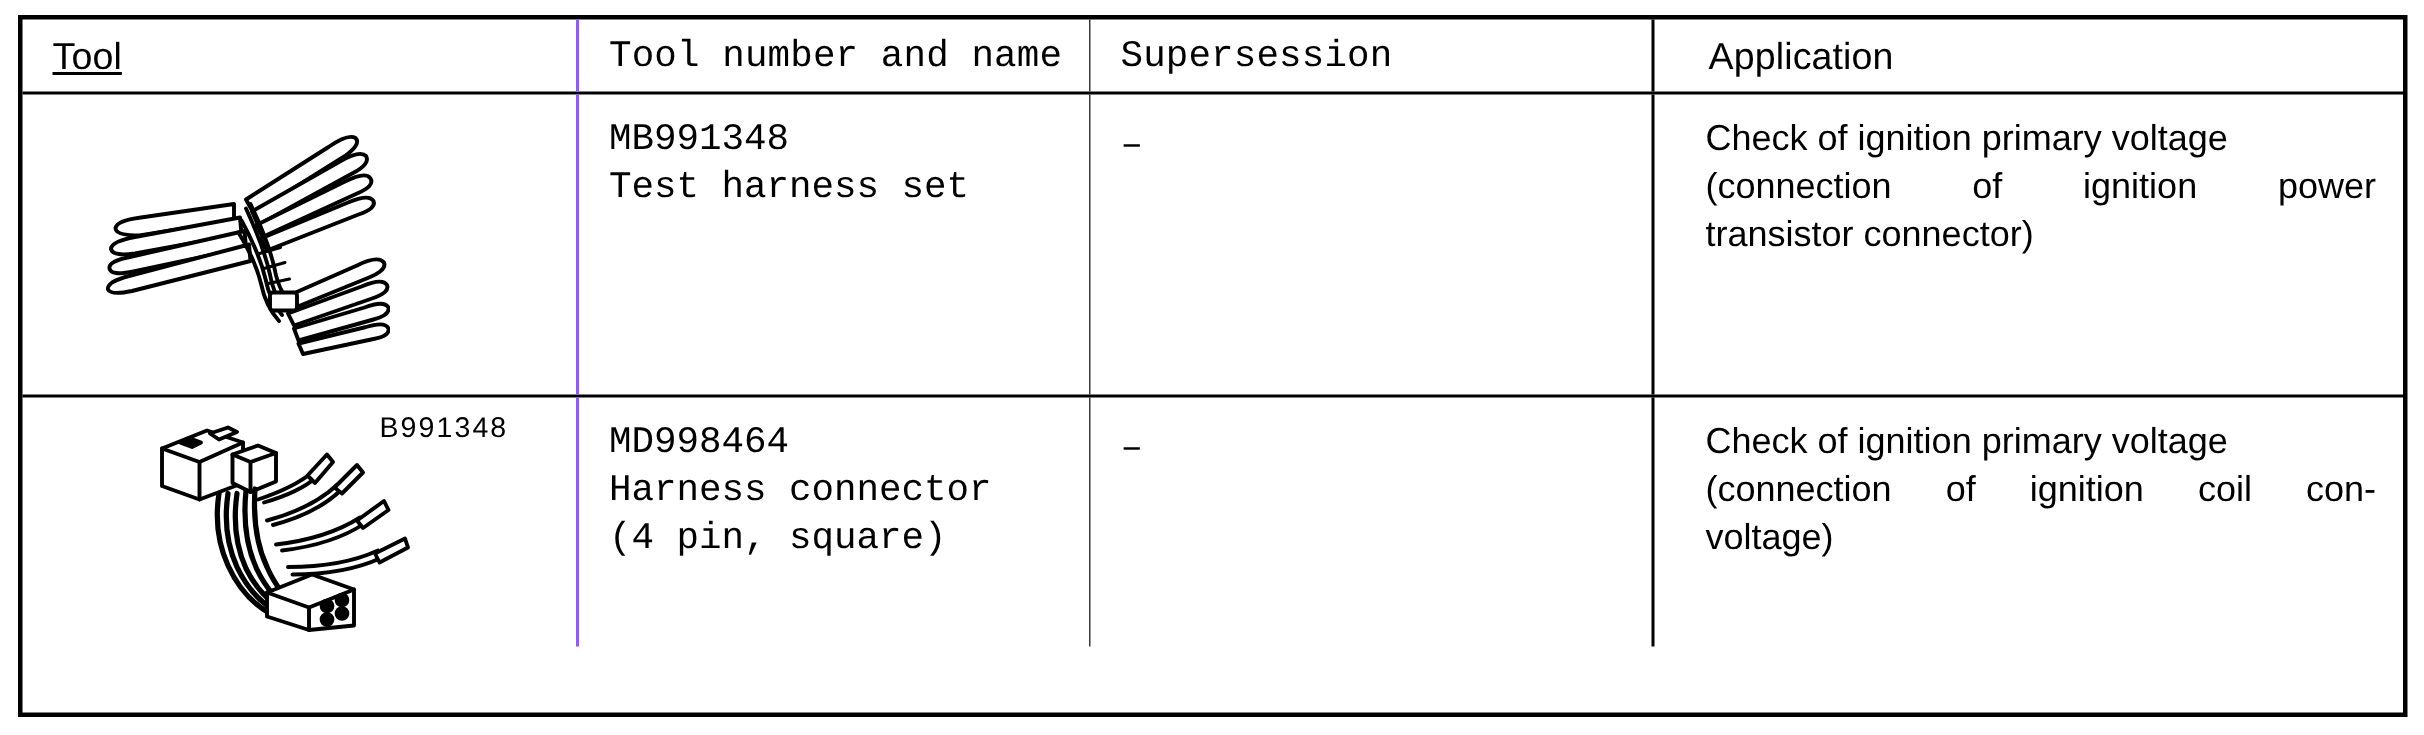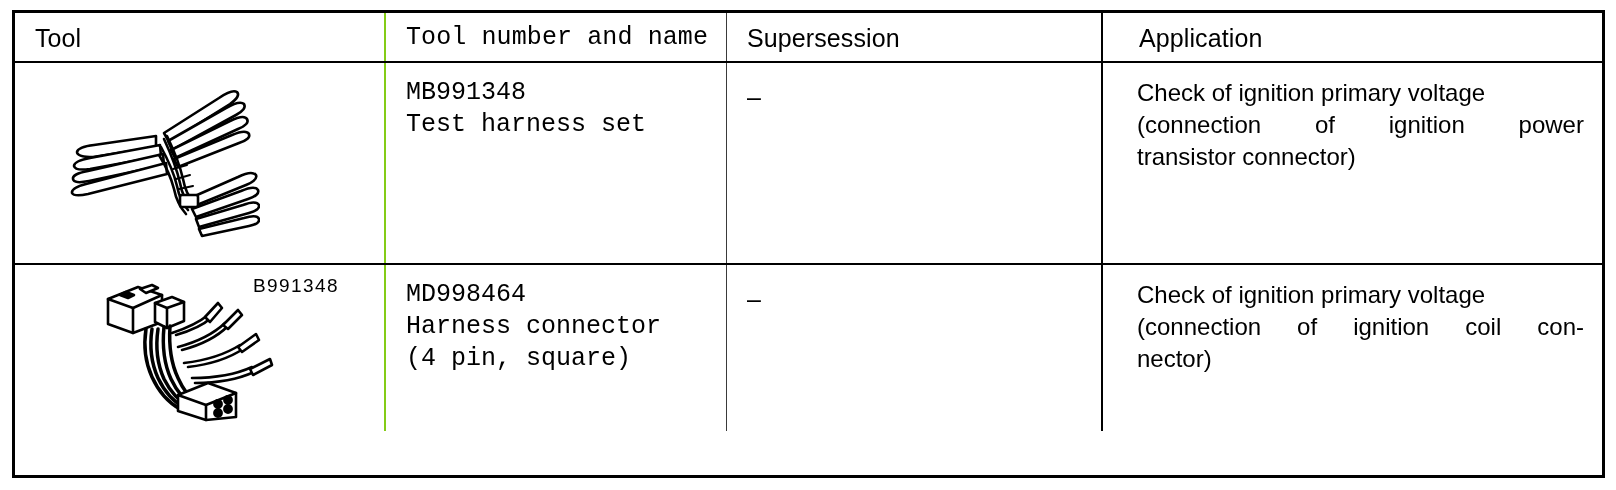--- a/index.html
+++ b/index.html
@@ -50,23 +50,23 @@
   .row-body-2 {
     height: 166px;
   }
 
   .cell {
     box-sizing: border-box;
     position: relative;
     padding: 0;
   }
   
-  .col-tool        { width: 371px; border-right: 2px solid #84cc16; }
+  .col-tool        { width: 371px; border-right: 2px solid #8b5cf6; text-decoration: underline; }
   .col-number      { width: 341px; border-right: 1px solid #3a3a3a; font-family: Liberation Mono, monospace; }
-  .col-supersession{ width: 376px; border-right: 2px solid #000; }
+  .col-supersession{ width: 376px; border-right: 2px solid #000; font-family: Liberation Mono, monospace; }
   .col-application { width: 497px; padding-left: 16px; }
 
   .hdr-text {
     font-size: 25px;
     line-height: 50px;
     padding-left: 20px;
     letter-spacing: 0.1px;
     white-space: nowrap;
   }
 
@@ -273,19 +273,19 @@
       <div class="cell col-application">
         <div class="app-text">
           <p class="line">Check of ignition primary voltage</p>
           <p class="line justify-line" style="display: flex; justify-content: space-between; white-space: nowrap;">
               <span>(connection</span>
               <span>of</span>
               <span>ignition</span>
               <span>coil</span>
               <span>con-</span>
             </p>
-          <p class="line">nector)</p>
+          <p class="line">voltage)</p>
         </div>
       </div>
     </div>
 
   </div>
 </div>
 
 </body></html>

